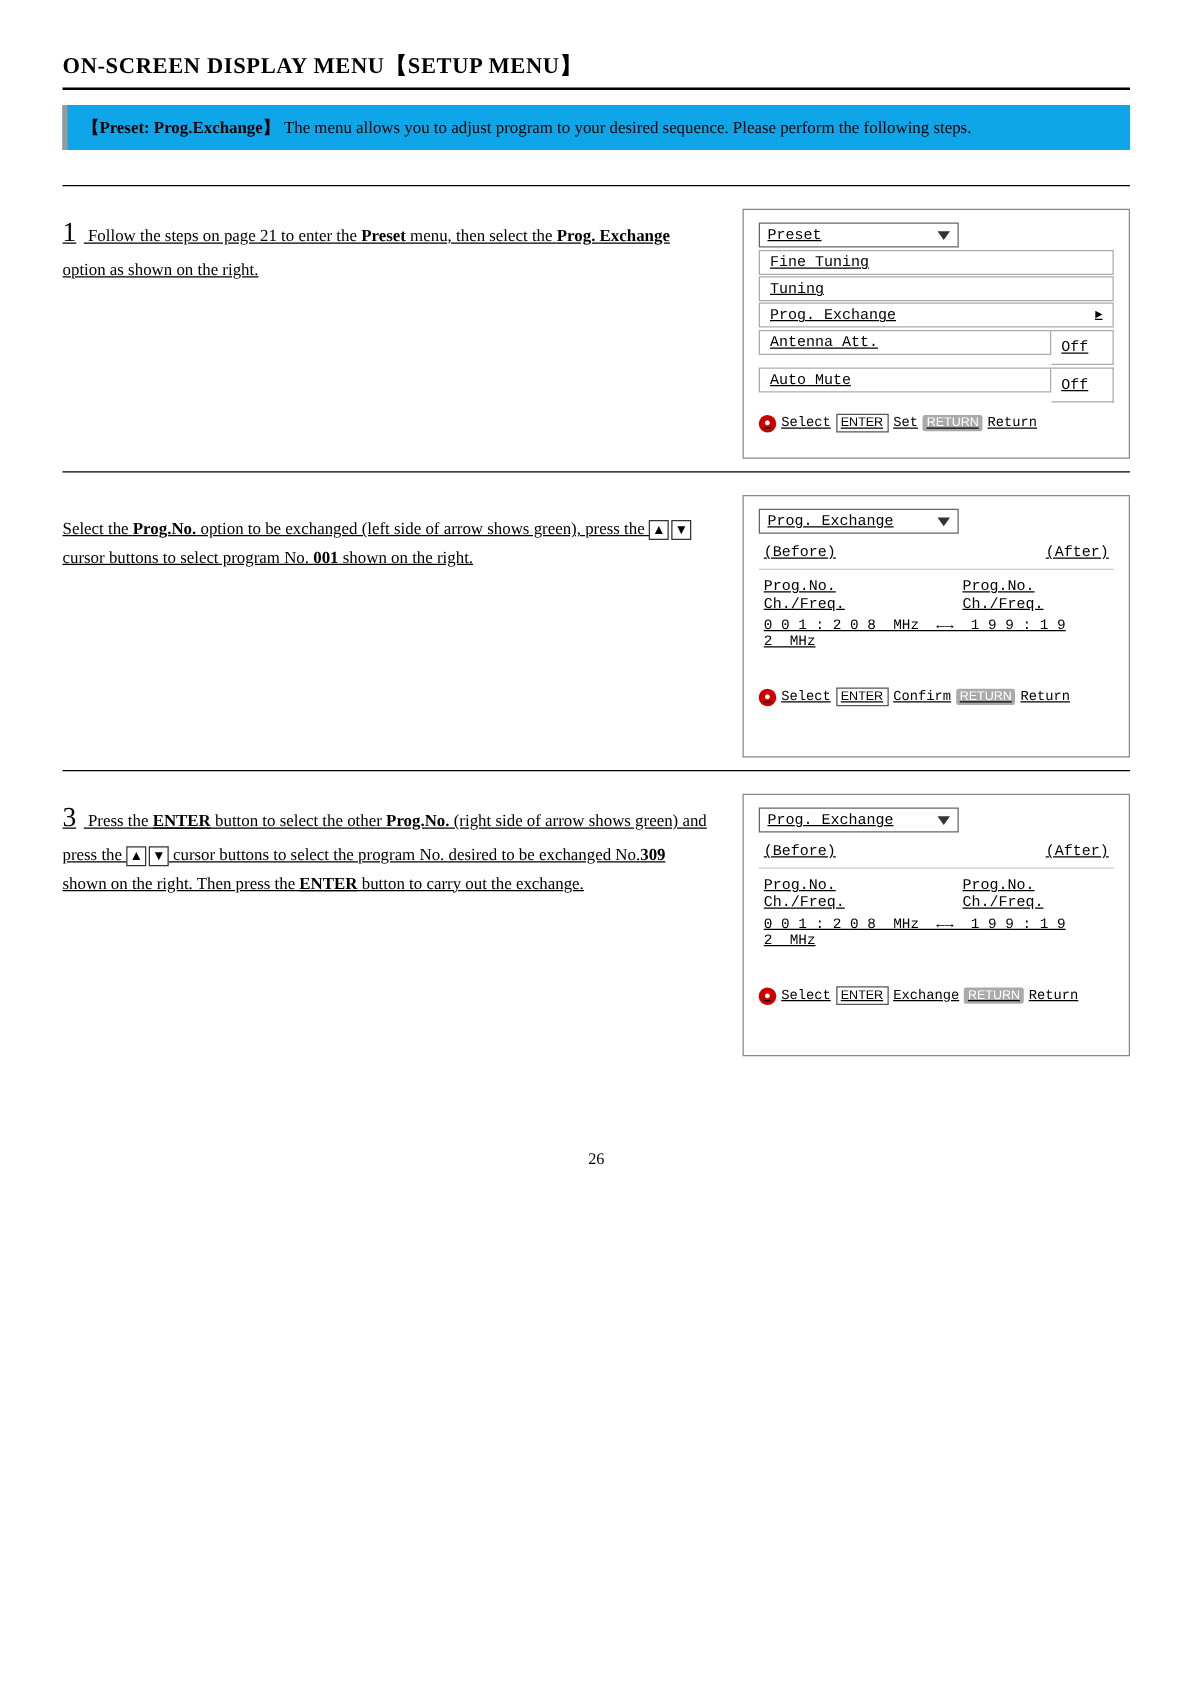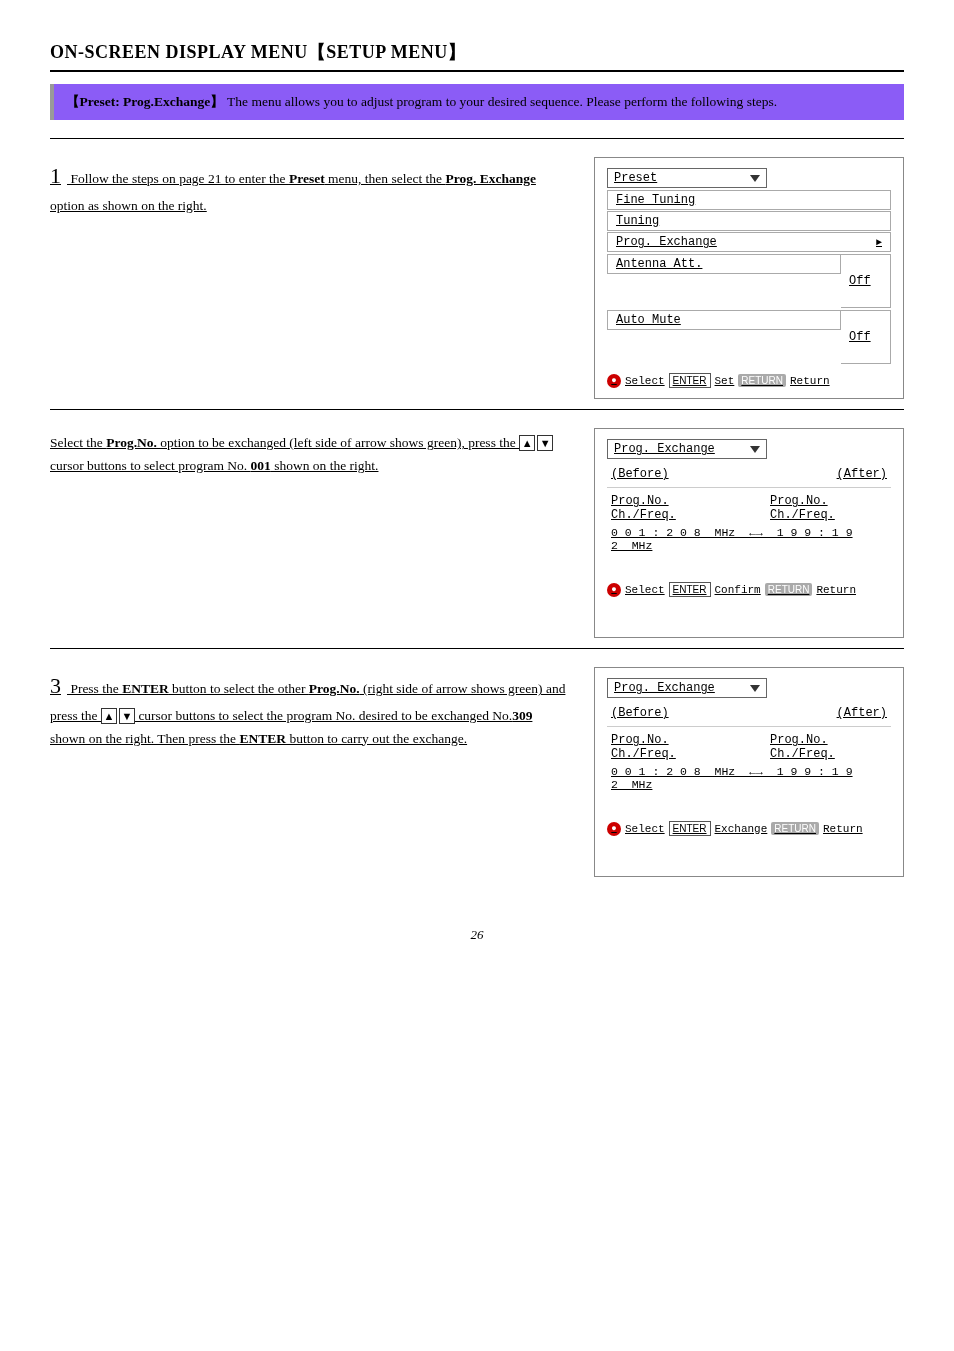--- a/index.html
+++ b/index.html
@@ -14,24 +14,24 @@
     }
     .page-title {
       font-size: 18px;
       font-weight: bold;
       border-bottom: 2px solid #000;
       padding-bottom: 6px;
       margin-bottom: 12px;
       letter-spacing: 0.5px;
     }
     .intro-box {
-      background: #8b5cf6;
+      background: #0ea5e9;
       border-left: 4px solid #999;
       padding: 8px 12px;
-      margin-bottom: 18px;
+      margin-bottom: 28px;
       font-size: 13.5px;
       line-height: 1.5;
     }
     .intro-box .bracket { font-weight: bold; }
     .step-section {
       display: flex;
       flex-direction: row;
       border-top: 1.5px solid #000;
       padding: 18px 0 10px 0;
       margin-bottom: 0;
@@ -154,23 +154,22 @@
       letter-spacing: 0;
     }
     .exchange-divider {
       border-top: 1px solid #ccc;
       margin: 4px 0;
     }
     .bold { font-weight: bold; }
     strong { font-weight: bold; }
     .page-num {
       text-align: center;
-      margin-top: 40px;
+      margin-top: 64px;
       font-size: 13px;
-      font-style: italic;
     }
     .cursor-btns {
       display: inline-flex;
       gap: 2px;
       align-items: center;
     }
     .cursor-btn {
       display: inline-block;
       border: 1.5px solid #333;
       width: 16px;
@@ -187,21 +186,21 @@
     .menu-item-left {
       border: 1px solid #aaa;
       padding: 2px 8px;
       margin: 1px 0 1px 0;
       font-size: 12px;
       flex: 1;
     }
     .menu-item-right {
       border: 1px solid #aaa;
       border-left: none;
-      padding: 19px 8px;
+      padding: 6px 8px;
       margin: 1px 0 1px 0;
       font-size: 12px;
       min-width: 50px;
     }
   </style>
 </head>
 <body>
 
 <div class="page-title">ON-SCREEN DISPLAY MENU【SETUP MENU】</div>
 
@@ -241,21 +240,21 @@
       <span class="btn-green-sm">ENTER</span>
       <span>Set</span>
       <span class="btn-gray">RETURN</span>
       <span>Return</span>
     </div>
   </div>
 </div>
 
 <div class="step-section">
   <div class="step-text">
-    <p style="margin-top:4px;">Select the <strong>Prog.No.</strong> option to be exchanged (left side of arrow shows green), press the
+    <p style="margin-top:16px;">Select the <strong>Prog.No.</strong> option to be exchanged (left side of arrow shows green), press the
     <span class="cursor-btns">
       <span class="cursor-btn">▲</span>
       <span class="cursor-btn">▼</span>
     </span>
     cursor buttons to select program No. <strong>001</strong> shown on the right.</p>
   </div>
   <div class="step-screen exchange-screen">
     <div class="exchange-header">
       <span>Prog. Exchange</span>
       <span class="dropdown-arrow"></span>

